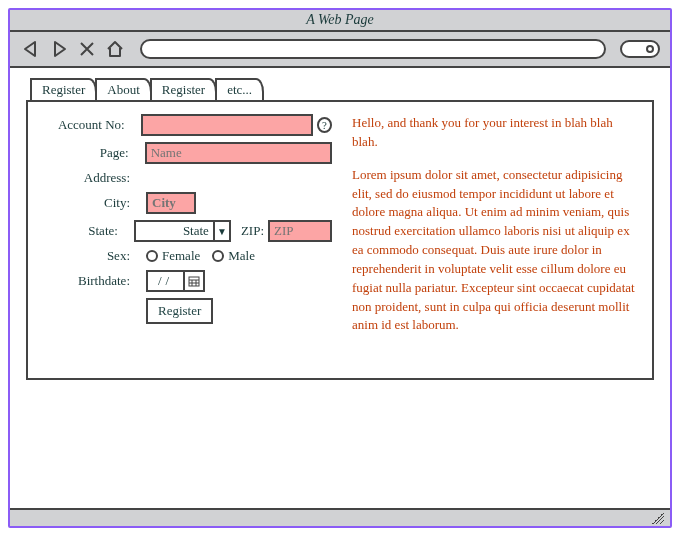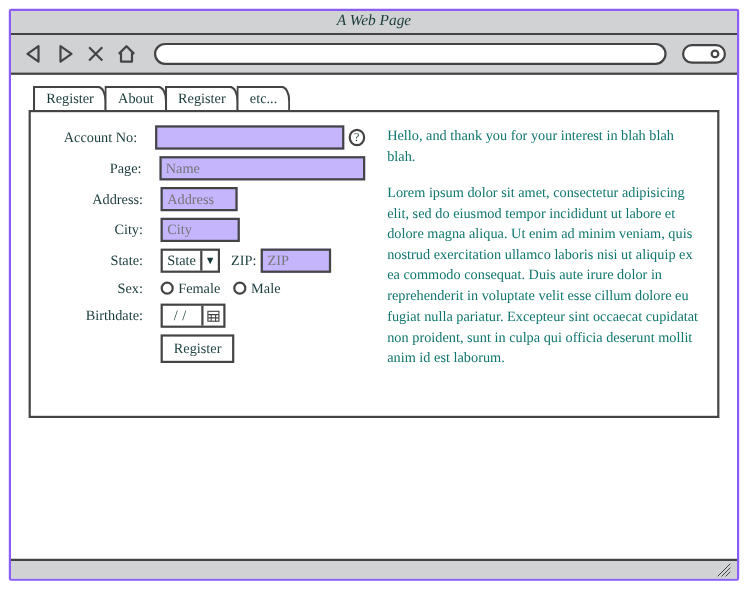--- a/index.html
+++ b/index.html
@@ -123,52 +123,52 @@
     display: flex;
     gap: 20px;
   }
   .form-col {
     width: 290px;
   }
   .text-col {
     flex: 1;
     font-size: 13px;
     line-height: 1.45;
-    color: #0f766e;
+    color: #c2410c;
     font-family: Liberation Serif, serif;
   }
   .text-col p { margin: 0 0 14px 0; }
   .form-row {
     display: flex;
     align-items: center;
     margin-bottom: 6px;
     font-size: 13px;
   }
   .form-label {
     width: 88px;
     text-align: right;
     margin-right: 16px;
   }
   .txt {
     border: 2px solid #444;
     height: 22px;
     padding: 0 4px;
     font-family: inherit;
     font-size: 13px;
-    background: #c4b5fd;
+    background: #fca5a5;
     color: #234646;
   }
   .txt.small { width: 64px; }
   .help-icon {
     width: 16px; height: 16px; border: 2px solid #444; border-radius: 50%;
     display: inline-flex; align-items: center; justify-content: center;
     font-size: 11px; margin-left: 4px;
   }
   .select-wrap {
-    display: inline-flex; border: 2px solid #444; height: 22px; align-items: center;
+    display: inline-flex; border: 2px solid #444; height: 22px; align-items: center; padding-left: 43px;
   }
   .select-wrap .sval { padding: 0 4px; font-size: 13px; }
   .select-wrap .arrow {
     border-left: 2px solid #444; width: 16px; height: 100%; display: flex;
     align-items: center; justify-content: center; font-size: 10px;
   }
   .zip-label { margin: 0 4px 0 10px; }
   .date-wrap {
     display: inline-flex; border: 2px solid #444; height: 22px; align-items: center;
   }
@@ -261,26 +261,25 @@
           <span class="help-icon">?</span>
         </div>
 
         <div class="form-row">
           <span class="form-label">Page:</span>
           <input class="txt" style="width: 190px;" placeholder="Name">
         </div>
 
         <div class="form-row">
           <span class="form-label">Address:</span>
-          <input class="txt" style="width: 70px;" placeholder="Address">
         </div>
 
         <div class="form-row">
           <span class="form-label">City:</span>
-          <input class="txt" style="width: 72px;" placeholder="City">
+          <input class="txt" style="width: 50px; font-weight: bold;" placeholder="City">
         </div>
 
         <div class="form-row">
           <span class="form-label">State:</span>
           <span class="select-wrap">
             <span class="sval">State</span>
             <span class="arrow">▼</span>
           </span>
           <span class="zip-label">ZIP:</span>
           <input class="txt small" placeholder="ZIP" style="">

